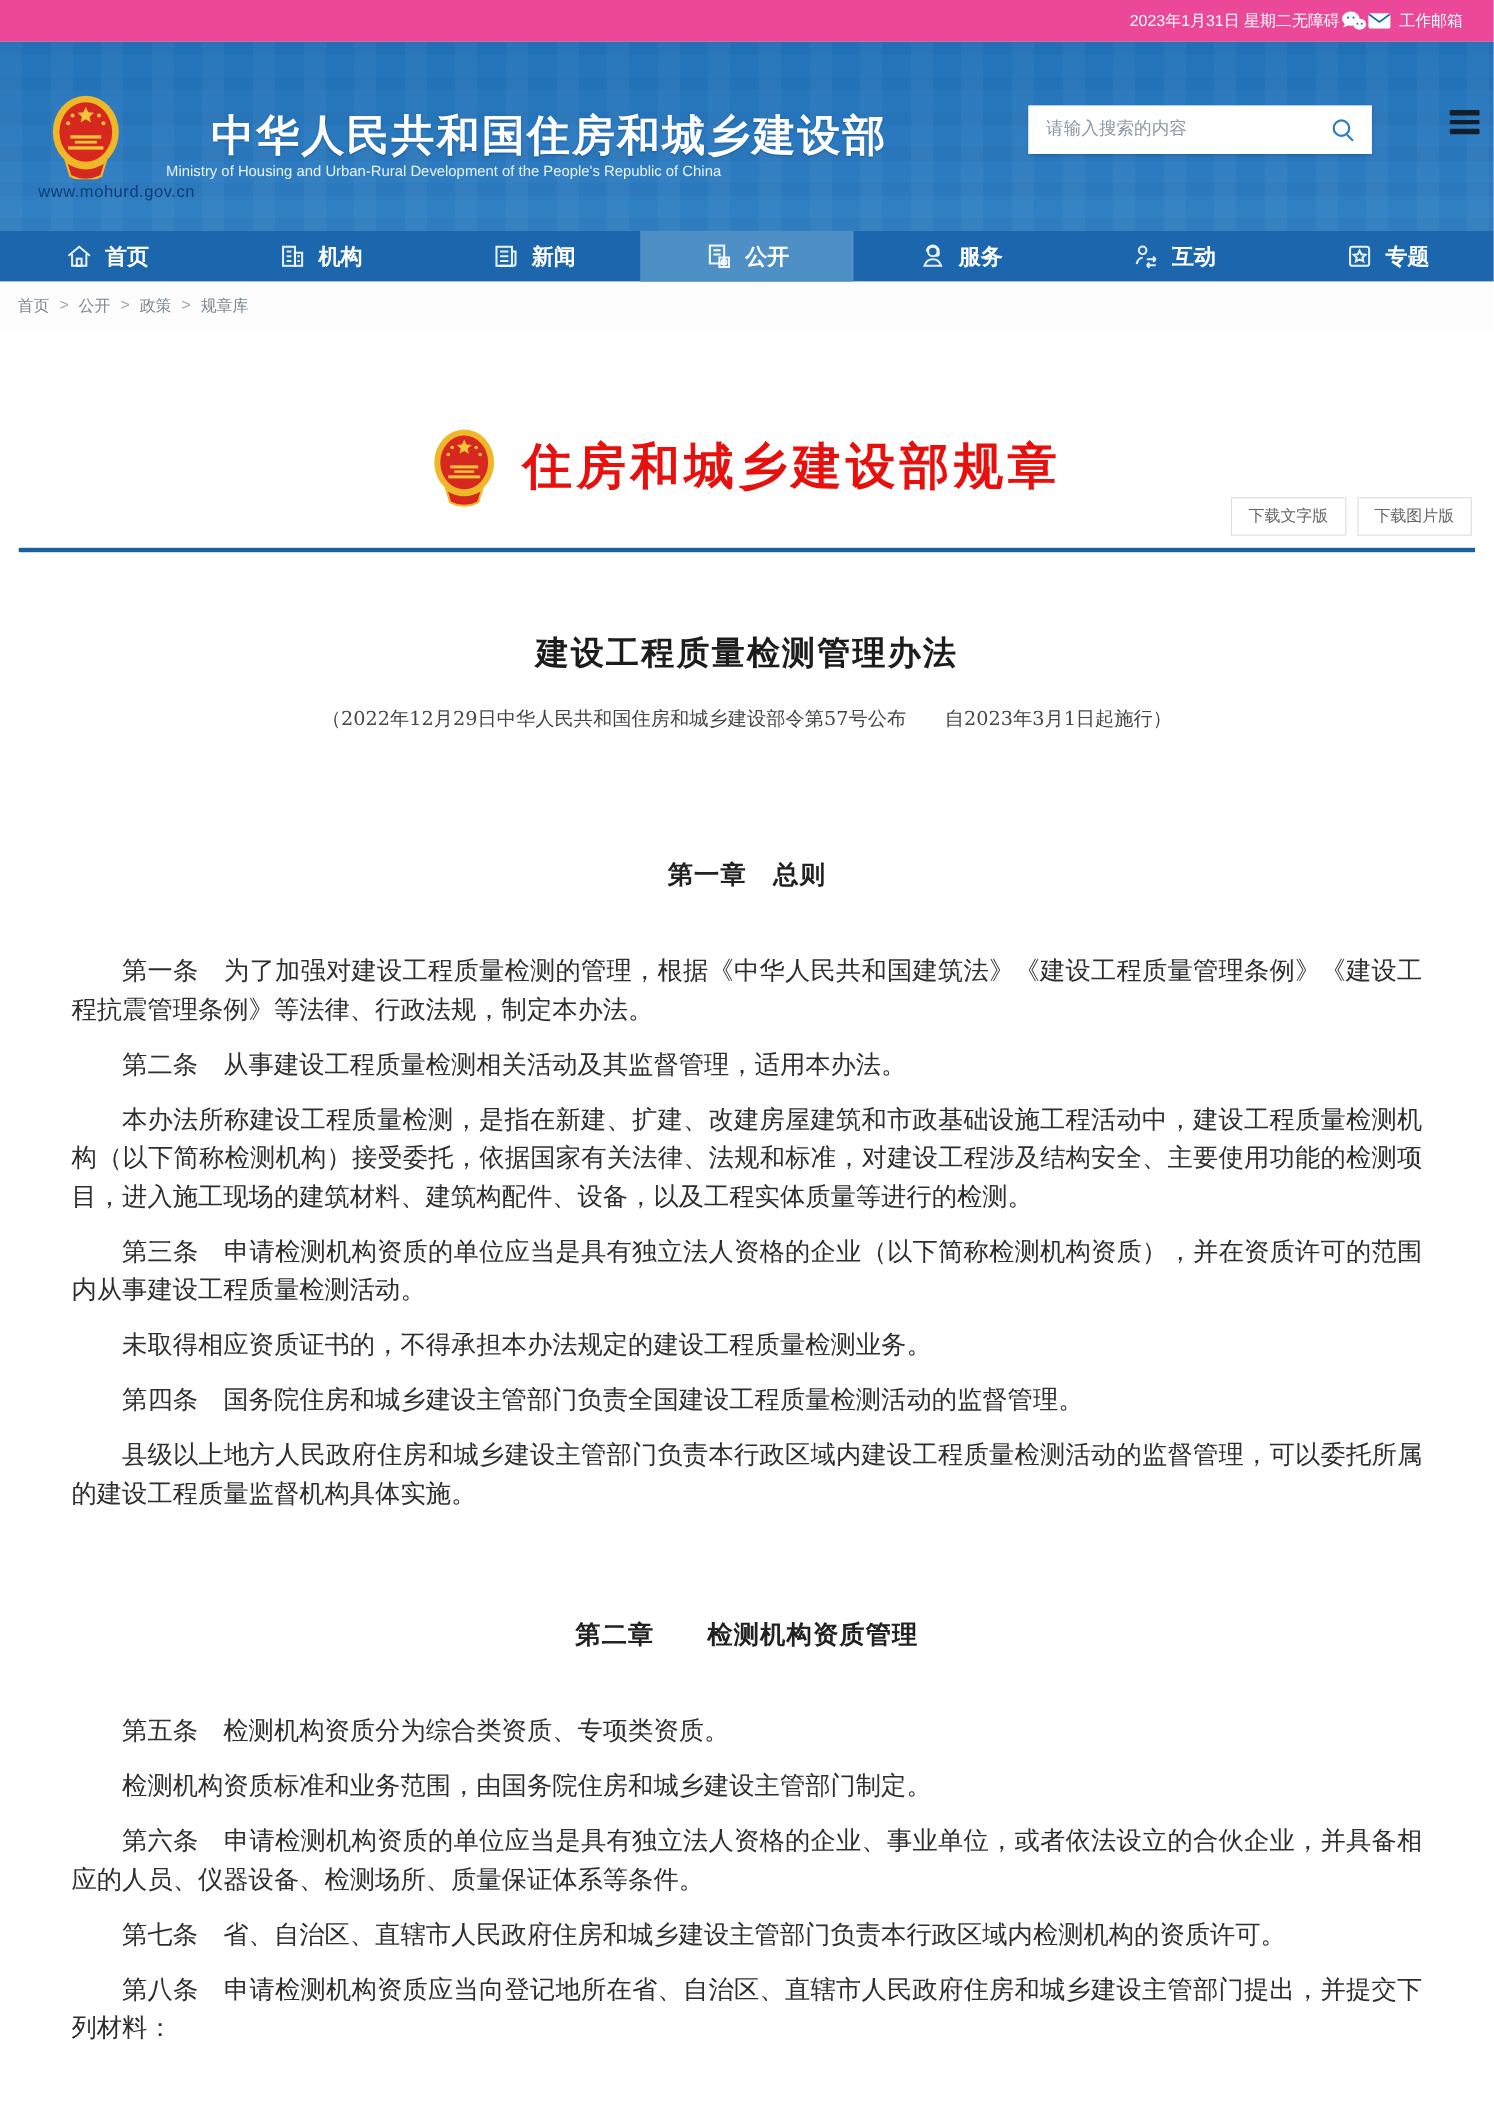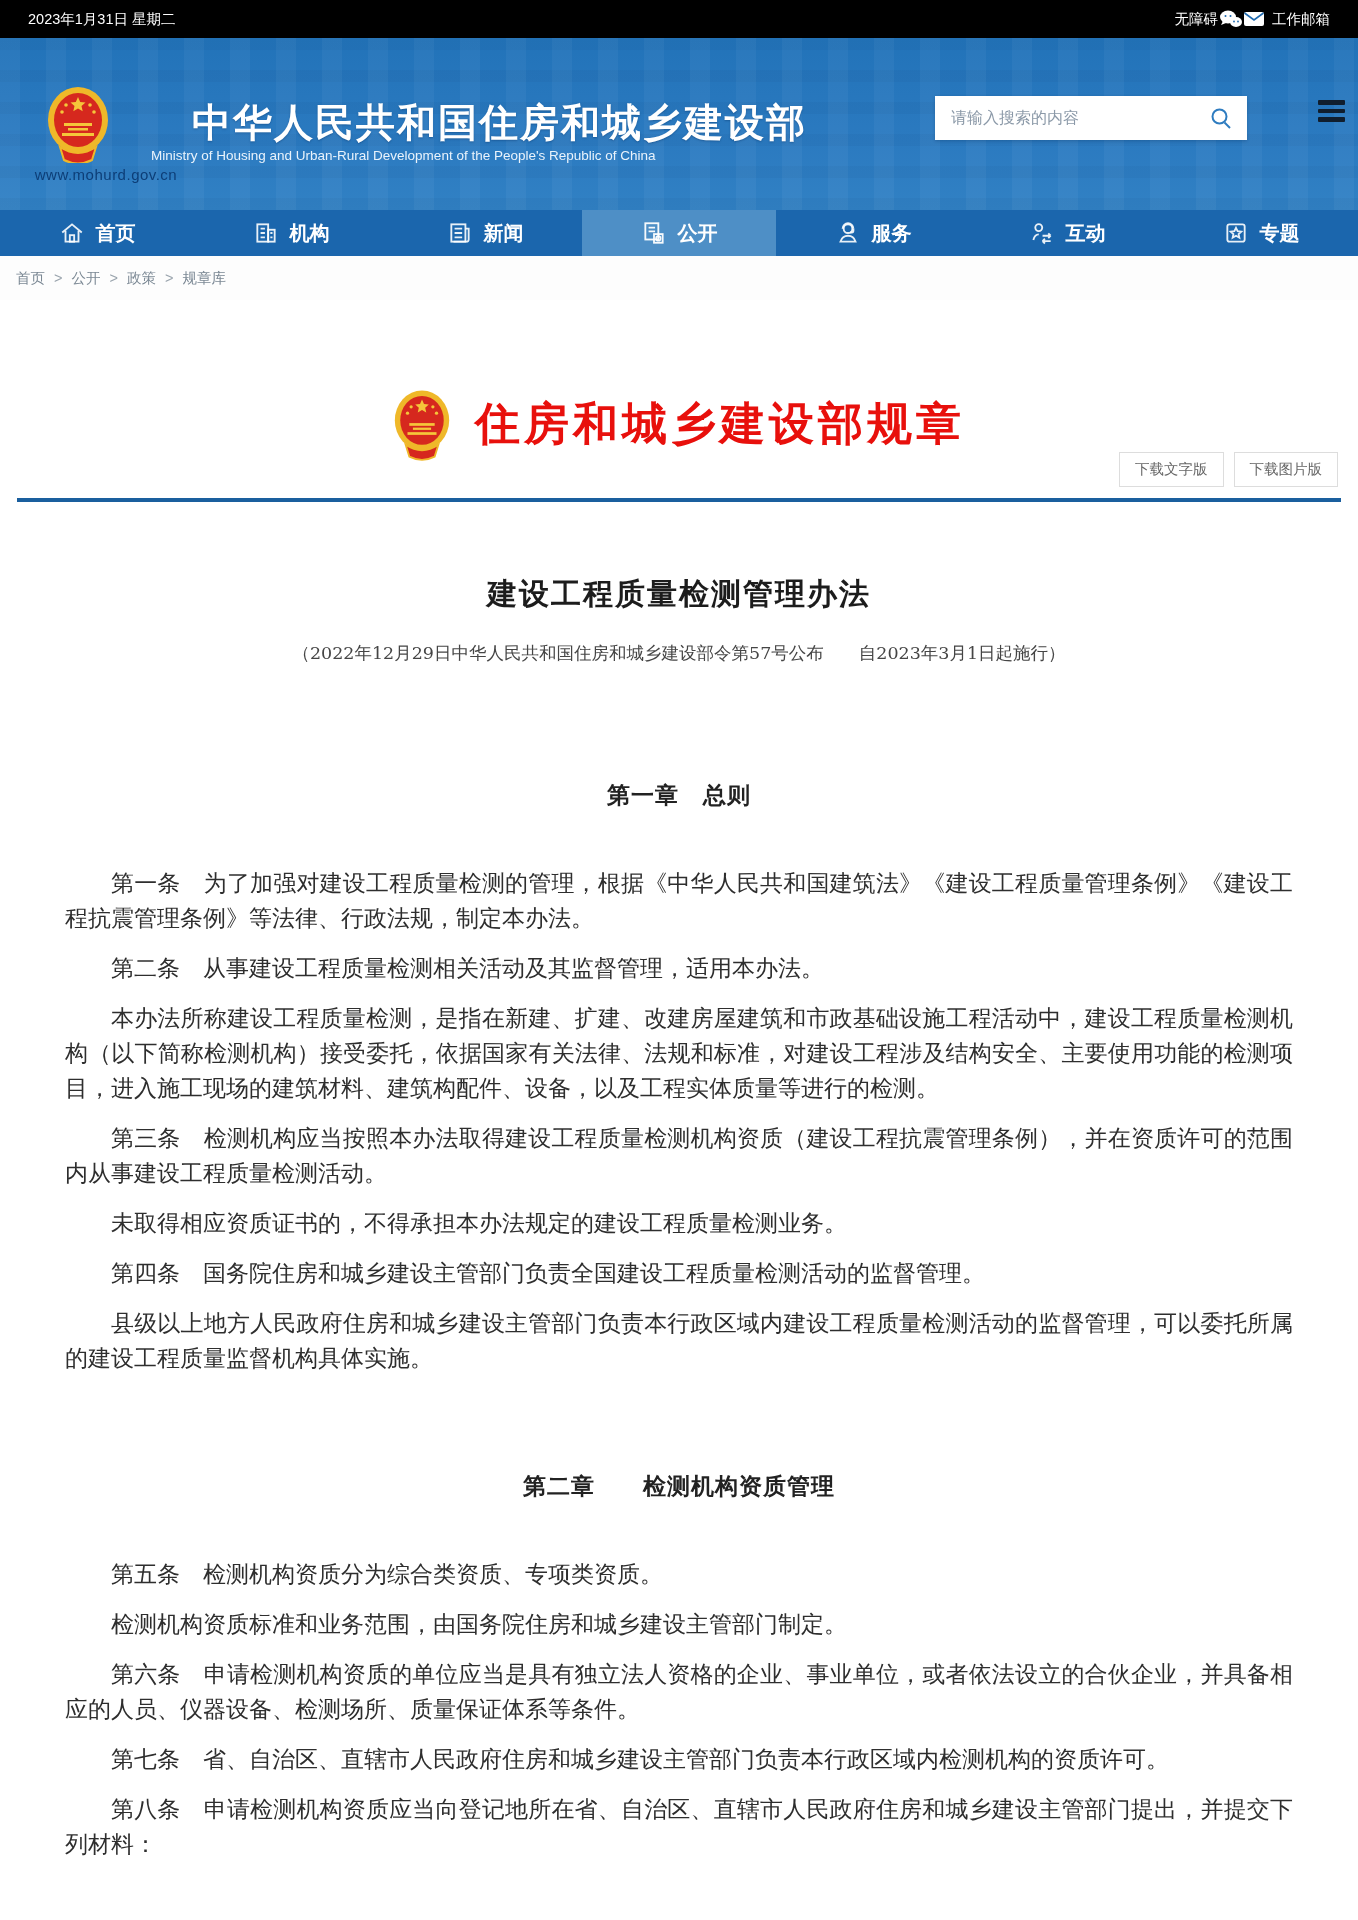--- a/index.html
+++ b/index.html
@@ -3,22 +3,22 @@
 <meta charset="utf-8">
 <style>
   * { box-sizing: border-box; margin: 0; padding: 0; }
   html,body { width:1358px; }
   body {
     height:1920px; overflow:hidden; background:#fff;
     font-family:"Liberation Sans","DejaVu Sans",sans-serif;
   }
   
   .topbar {
-    height:38px; background:#000000; color:#fff;
-    display:flex; justify-content:space-between; align-items:center;
+    height:38px; background:#ec4899; color:#fff;
+    display:flex; justify-content:flex-end; align-items:center;
     padding:16px 28px; font-size:14.5px;
   }
   .topbar-right { display:flex; align-items:center; }
   .topbar-right a { color:#fff; text-decoration:none; display:flex; align-items:center; gap:7px; cursor:pointer; }
   .topbar svg { display:block; }
   
   .header {
     position:relative; height:172px;
     background:linear-gradient(180deg,#2273b9 0%,#2b7ac0 60%,#3181c4 100%);
     overflow:hidden;
@@ -263,21 +263,21 @@
   <div class="rule"></div>
 
   <div class="doc">
     <h1 class="doc-title">建设工程质量检测管理办法</h1>
     <div class="doc-sub">（2022年12月29日中华人民共和国住房和城乡建设部令第57号公布　　自2023年3月1日起施行）</div>
 
     <h2 class="chapter first">第一章　总则</h2>
     <p class="para lead">第一条　为了加强对建设工程质量检测的管理，根据《中华人民共和国建筑法》《建设工程质量管理条例》《建设工程抗震管理条例》等法律、行政法规，制定本办法。</p>
     <p class="para">第二条　从事建设工程质量检测相关活动及其监督管理，适用本办法。</p>
     <p class="para">本办法所称建设工程质量检测，是指在新建、扩建、改建房屋建筑和市政基础设施工程活动中，建设工程质量检测机构（以下简称检测机构）接受委托，依据国家有关法律、法规和标准，对建设工程涉及结构安全、主要使用功能的检测项目，进入施工现场的建筑材料、建筑构配件、设备，以及工程实体质量等进行的检测。</p>
-    <p class="para">第三条　检测机构应当按照本办法取得建设工程质量检测机构资质（建设工程抗震管理条例），并在资质许可的范围内从事建设工程质量检测活动。</p>
+    <p class="para">第三条　申请检测机构资质的单位应当是具有独立法人资格的企业（以下简称检测机构资质），并在资质许可的范围内从事建设工程质量检测活动。</p>
     <p class="para">未取得相应资质证书的，不得承担本办法规定的建设工程质量检测业务。</p>
     <p class="para">第四条　国务院住房和城乡建设主管部门负责全国建设工程质量检测活动的监督管理。</p>
     <p class="para">县级以上地方人民政府住房和城乡建设主管部门负责本行政区域内建设工程质量检测活动的监督管理，可以委托所属的建设工程质量监督机构具体实施。</p>
 
     <h2 class="chapter second">第二章　　检测机构资质管理</h2>
     <p class="para lead">第五条　检测机构资质分为综合类资质、专项类资质。</p>
     <p class="para">检测机构资质标准和业务范围，由国务院住房和城乡建设主管部门制定。</p>
     <p class="para">第六条　申请检测机构资质的单位应当是具有独立法人资格的企业、事业单位，或者依法设立的合伙企业，并具备相应的人员、仪器设备、检测场所、质量保证体系等条件。</p>
     <p class="para">第七条　省、自治区、直辖市人民政府住房和城乡建设主管部门负责本行政区域内检测机构的资质许可。</p>
     <p class="para">第八条　申请检测机构资质应当向登记地所在省、自治区、直辖市人民政府住房和城乡建设主管部门提出，并提交下列材料：</p>

